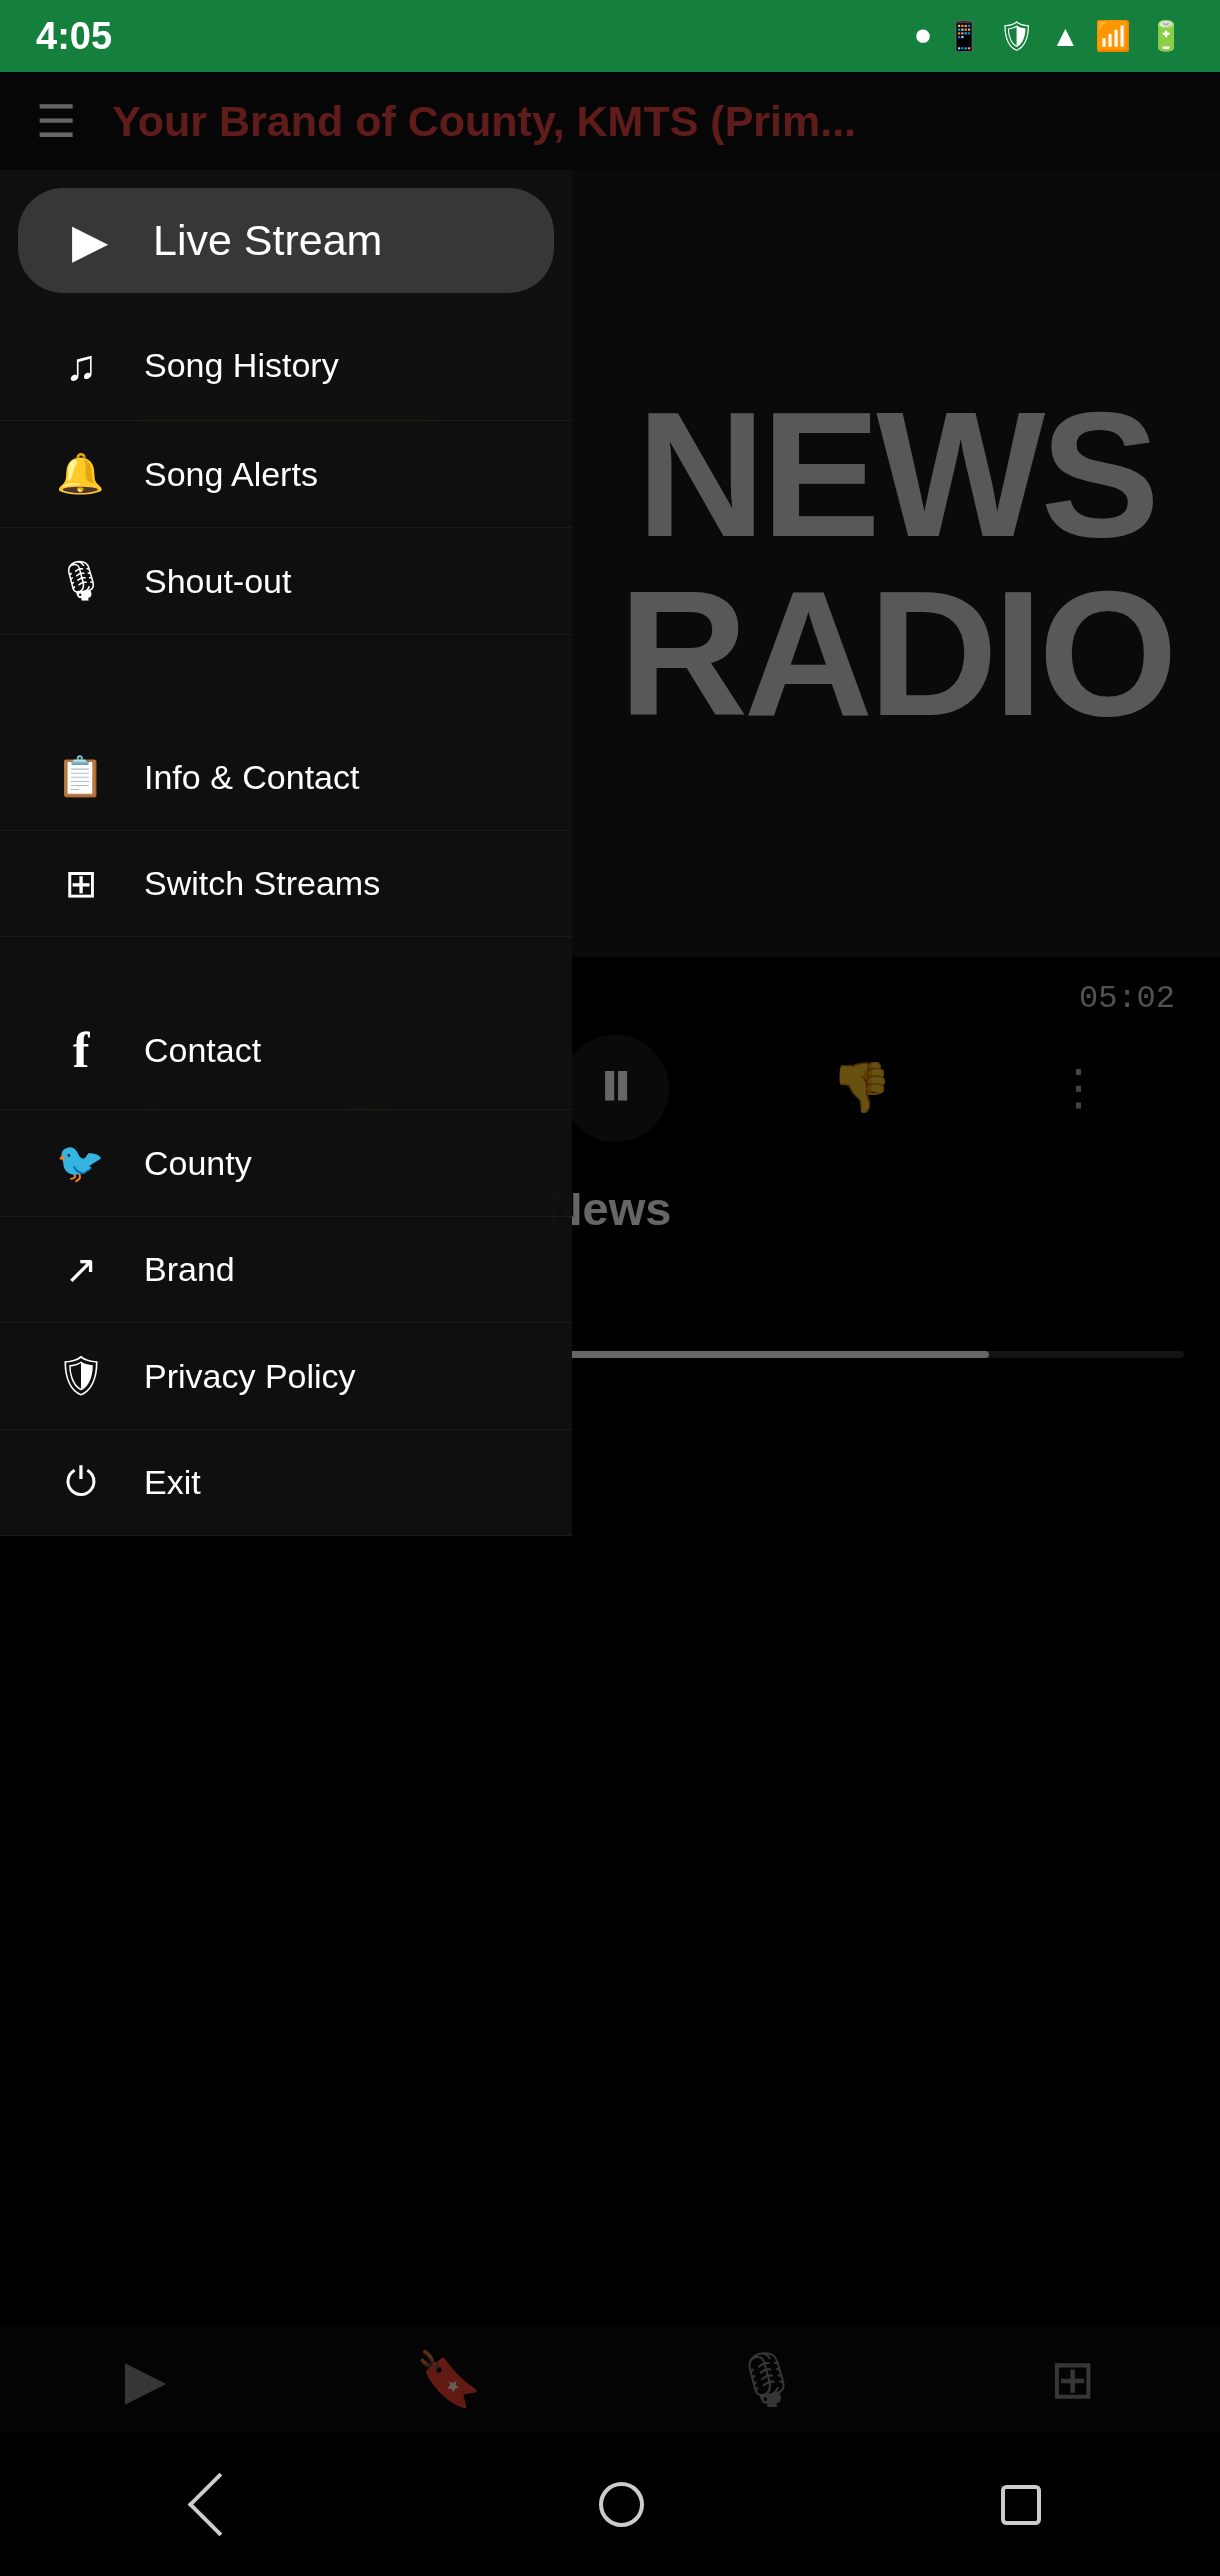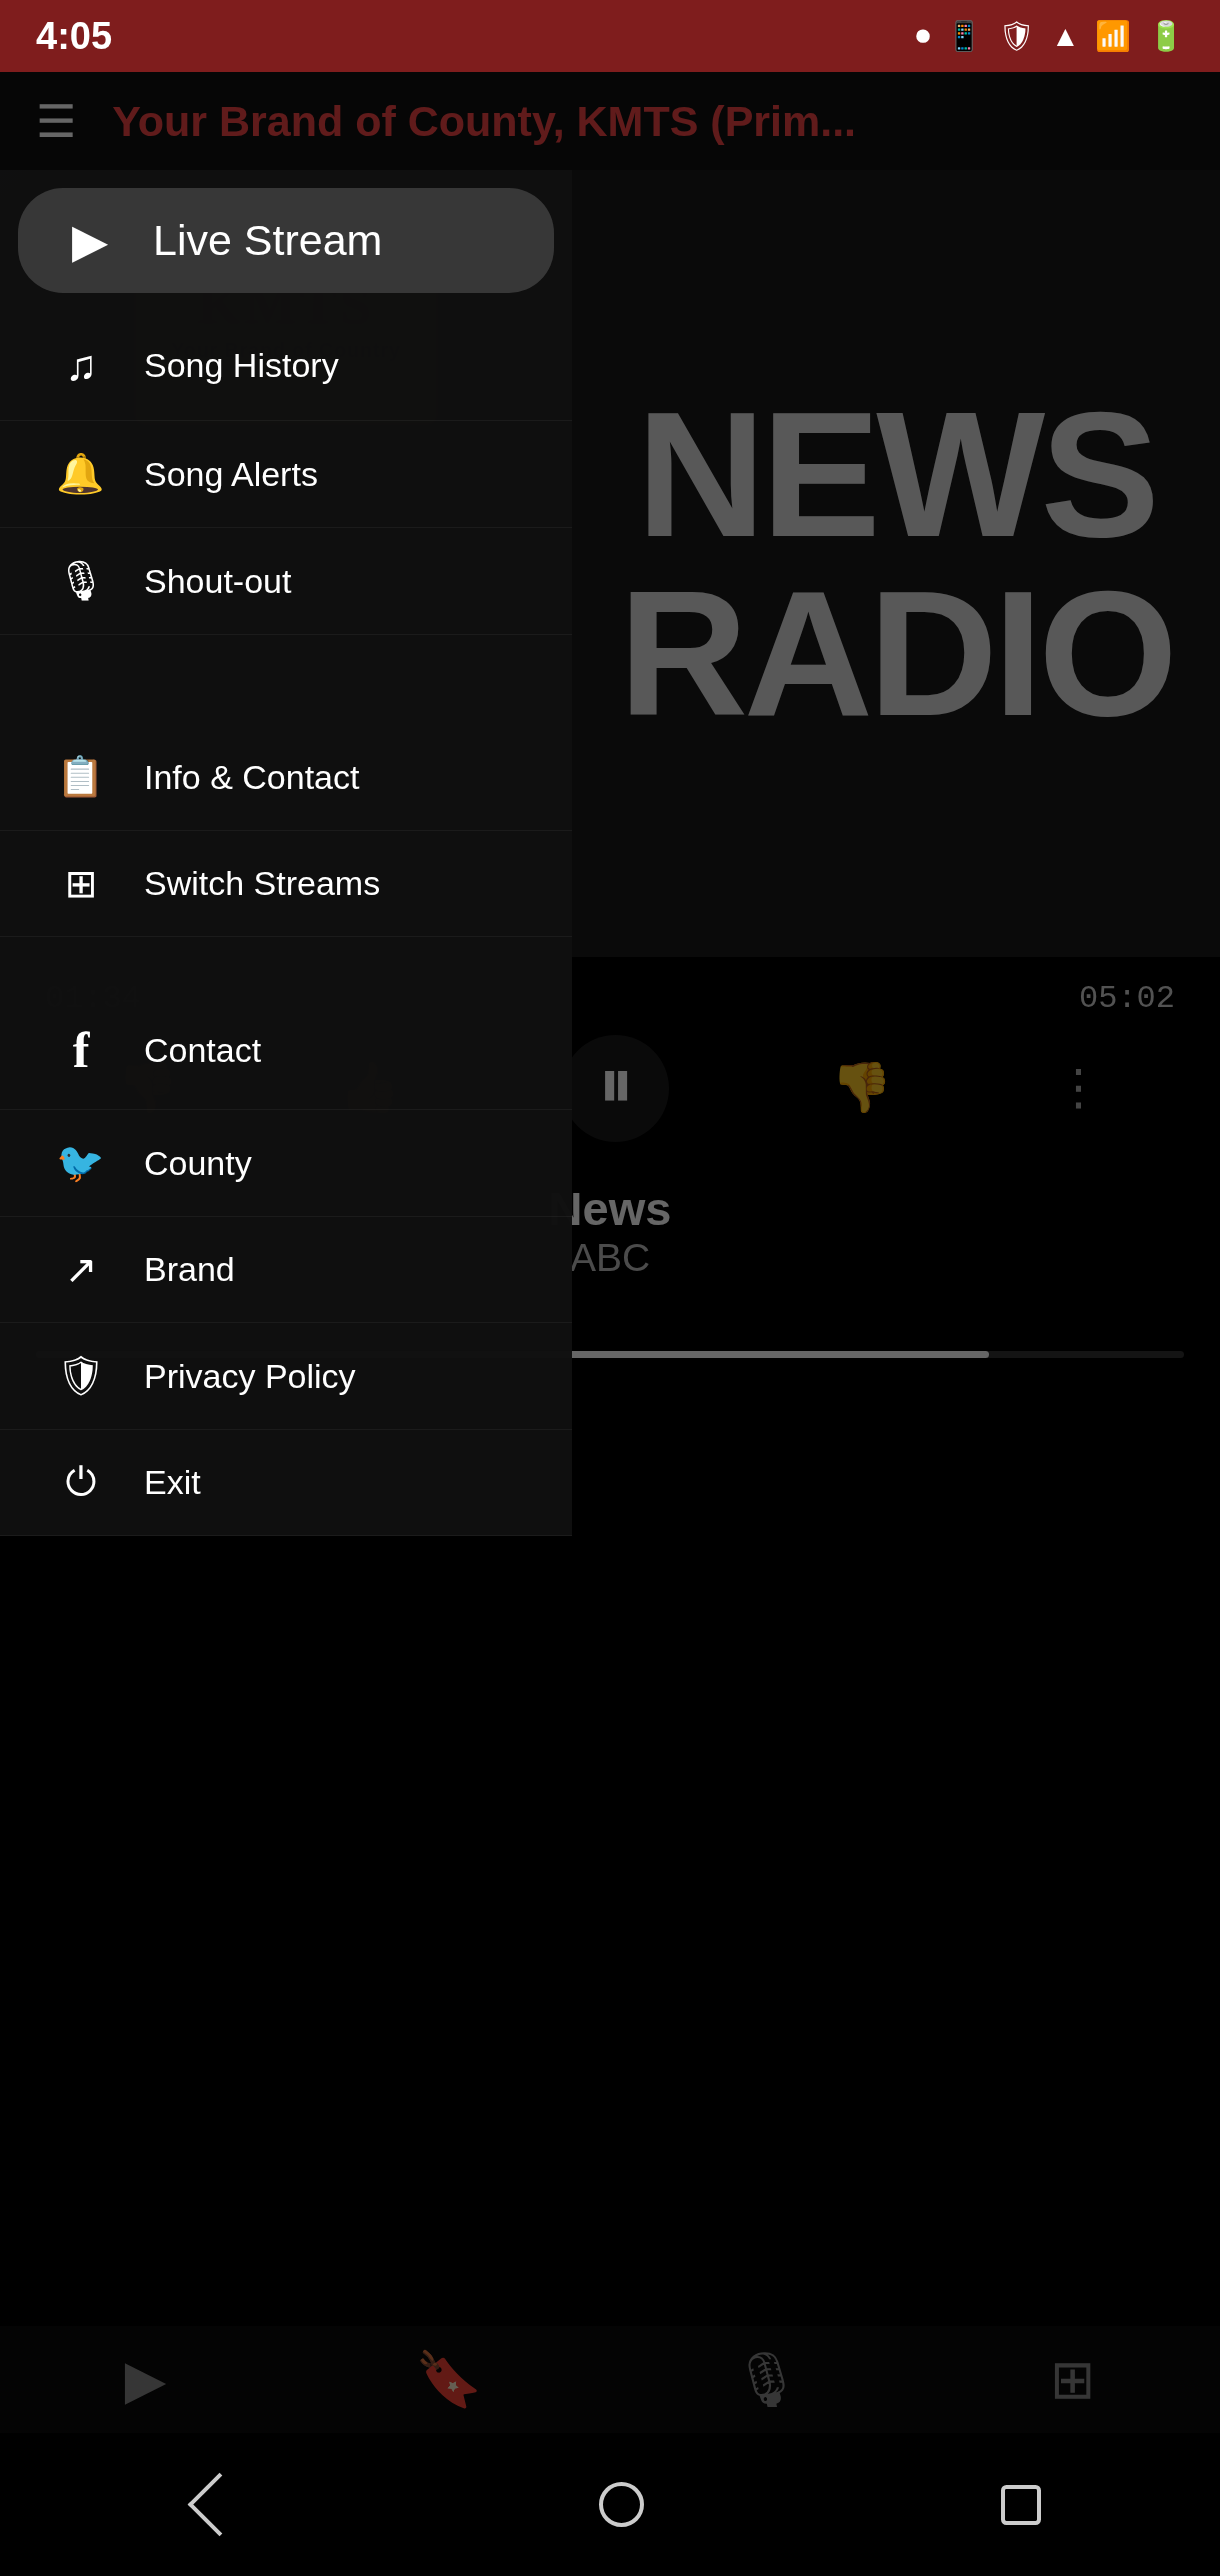--- a/index.html
+++ b/index.html
@@ -13,21 +13,21 @@
       overflow: hidden;
     }
 
     
     .status-bar {
       position: absolute;
       top: 0;
       left: 0;
       right: 0;
       height: 72px;
-      background: #7f1d1d;
+      background: #15803d;
       display: flex;
       align-items: center;
       justify-content: space-between;
       padding: 0 36px;
       z-index: 100;
     }
 
     .status-time {
       color: #fff;
       font-size: 38px;
@@ -450,21 +450,20 @@
     <span class="ctrl-icon" style="font-size:49px;">👎</span>
     <span class="ctrl-icon" style="font-size:49px;">👍</span>
     <div class="ctrl-icon pause-btn">⏸</div>
     <span class="ctrl-icon" style="font-size:49px;">👎</span>
     <span class="ctrl-icon more-btn" style="font-size:49px;">⋮</span>
   </div>
 </div>
 
 <div style="position:absolute; top:1181px; left:0; right:0; text-align:center; z-index:5;">
   <div style="color:#fff; font-size:47px; font-weight:700;">News</div>
-  <div style="color:#bbb; font-size:39px;">ABC</div>
 </div>
 
 <div class="progress-container" style="position:absolute; top:1342px; left:0; right:0; z-index:5;">
   <div class="progress-bar">
     <div class="progress-fill" style="width: 83%;"></div>
   </div>
 </div>
 
 <div class="bottom-nav">
   <span class="nav-btn" style="font-size:54px;">▶</span>

